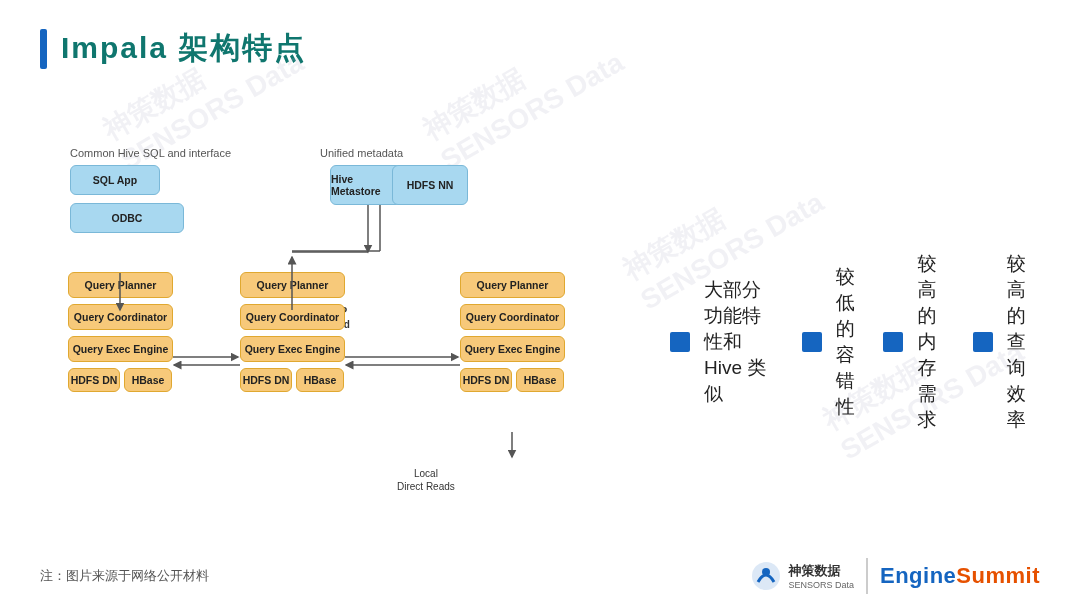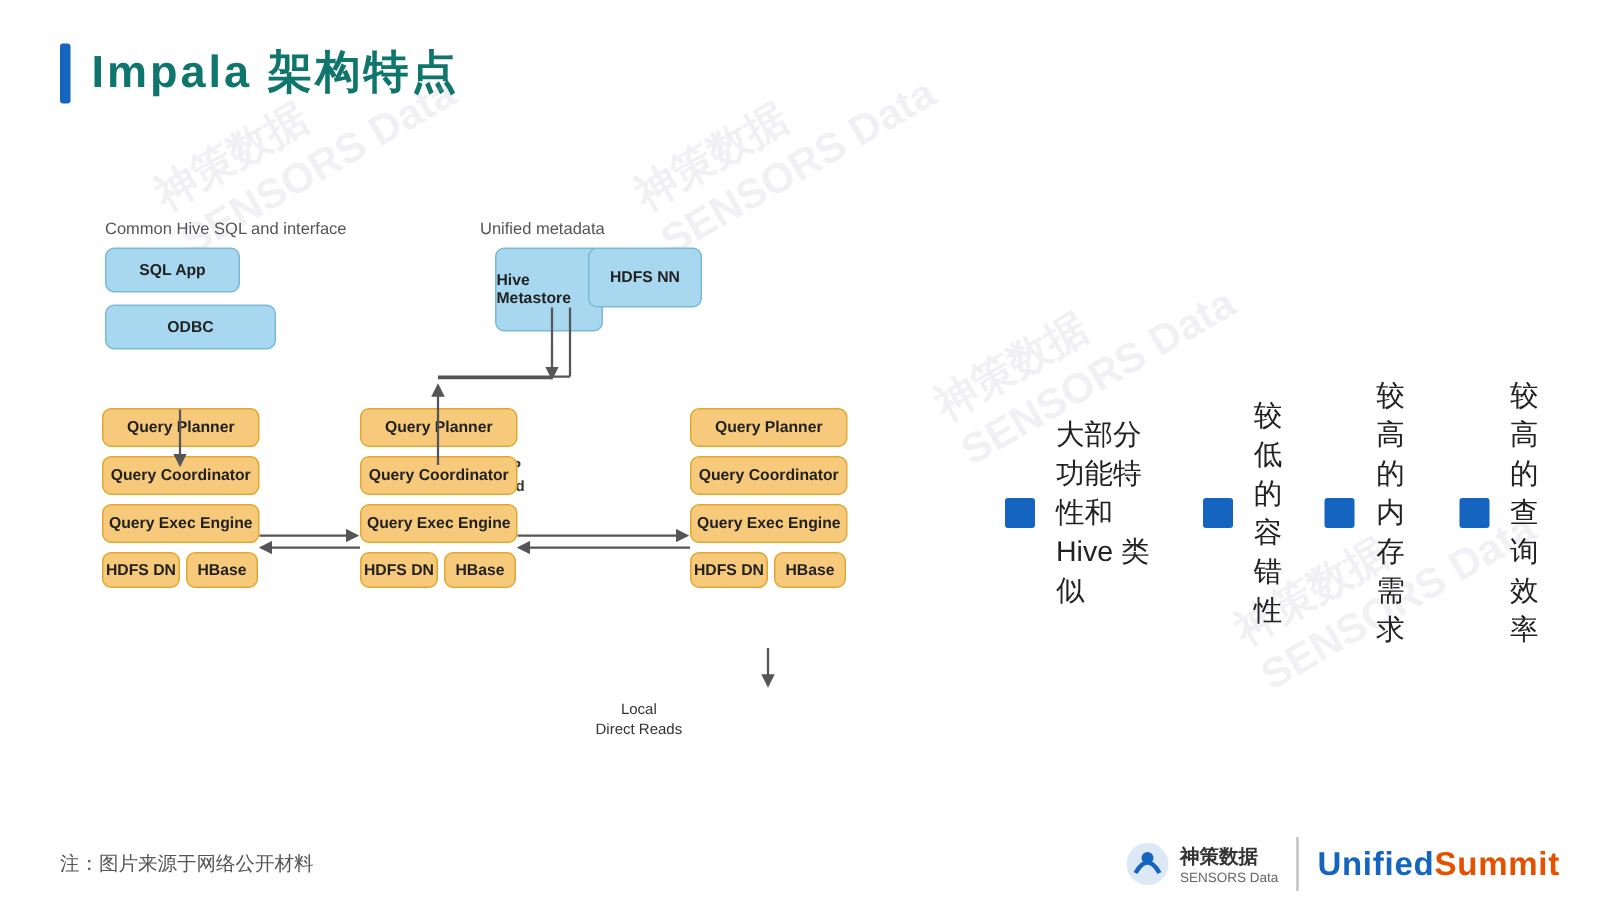--- a/index.html
+++ b/index.html
@@ -207,21 +207,21 @@
   <div class="content-area">
 
     <div class="diagram-area">
 
       <div class="diagram-label" style="top:60px; left:30px;">Common Hive SQL and interface</div>
       <div class="diagram-label" style="top:60px; left:280px;">Unified metadata</div>
 
       <div class="node node-blue" style="width:90px;height:30px;top:78px;left:30px;">SQL App</div>
       <div class="node node-blue" style="width:114px;height:30px;top:116px;left:30px;">ODBC</div>
 
-      <div class="node node-blue" style="width:72px;height:56px;top:78px;left:290px;">Hive
+      <div class="node node-blue" style="width:72px;height:40px;top:78px;left:290px;">Hive
 Metastore</div>
       <div class="node node-blue" style="width:76px;height:40px;top:78px;left:352px;">HDFS NN</div>
 
       <div class="diagram-label" style="top:218px;left:257px;text-align:center;font-size:10px;font-weight:bold;color:#333;line-height:1.3;">Fully MPP<br>Distributed</div>
 
       <div class="diagram-label" style="top:380px;left:357px;text-align:center;font-size:10px;font-weight:normal;color:#333;line-height:1.3;">Local<br>Direct Reads</div>
 
       <div class="node node-orange" style="width:105px;height:26px;top:185px;left:28px;">Query Planner</div>
       <div class="node node-orange" style="width:105px;height:26px;top:217px;left:28px;">Query Coordinator</div>
       <div class="node node-orange" style="width:105px;height:26px;top:249px;left:28px;">Query Exec Engine</div>
@@ -303,18 +303,18 @@
           <path d="M8 22 Q16 8 24 22" stroke="#1565C0" stroke-width="3" fill="none"></path>
           <circle cx="16" cy="12" r="4" fill="#1565C0"></circle>
         </svg>
         <div>
           <div class="brand-text-cn">神策数据</div>
           <div class="brand-sub-cn">SENSORS Data</div>
         </div>
       </div>
       <div class="brand-divider"></div>
       <div class="brand-text-en">
-        <span>Unified</span><span class="highlight">Summit</span>
+        <span>Engine</span><span class="highlight">Summit</span>
       </div>
     </div>
   </div>
 
 </div>
 
 </body></html>

